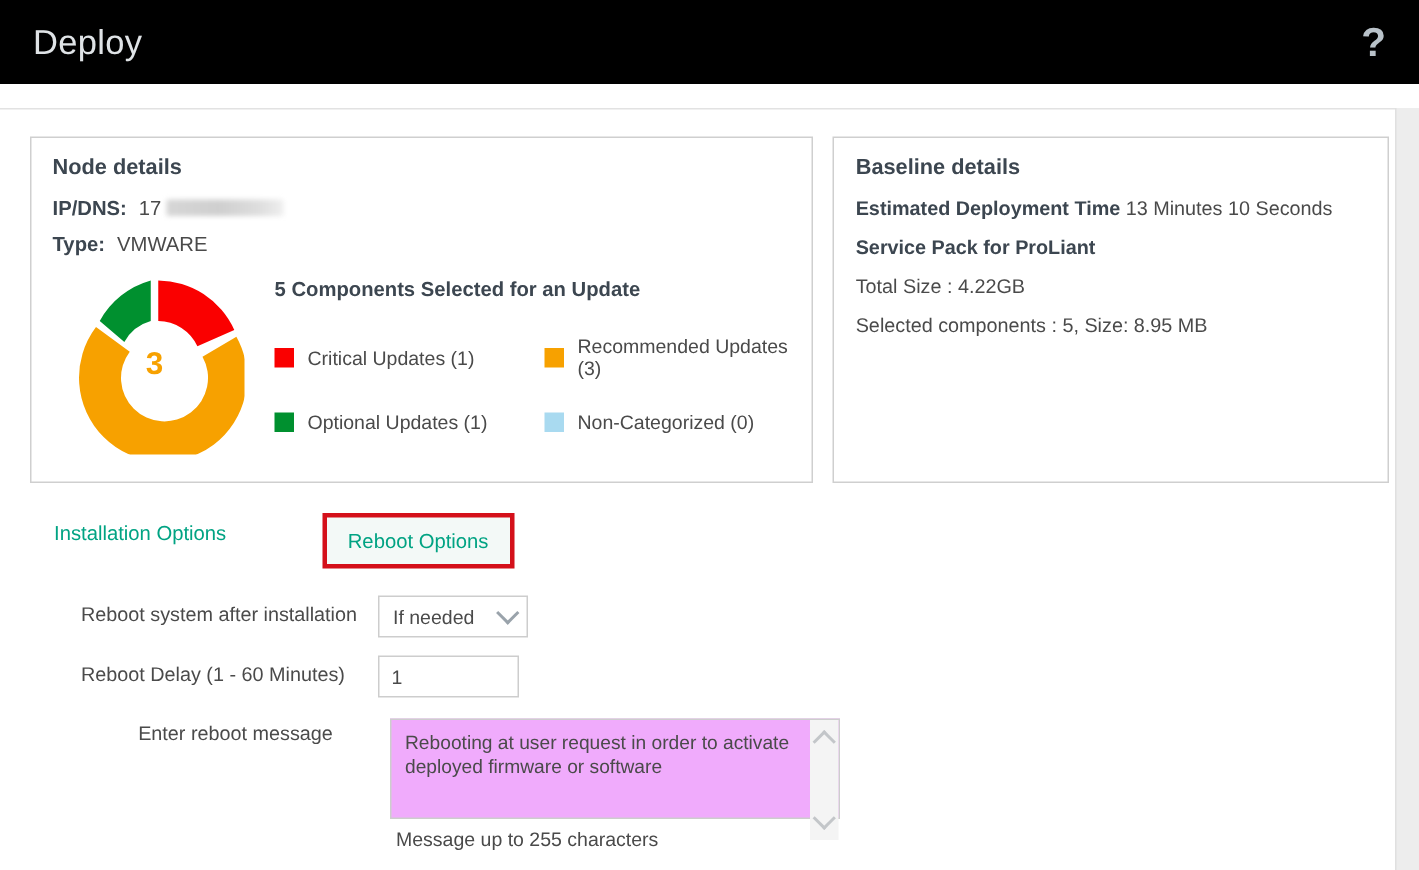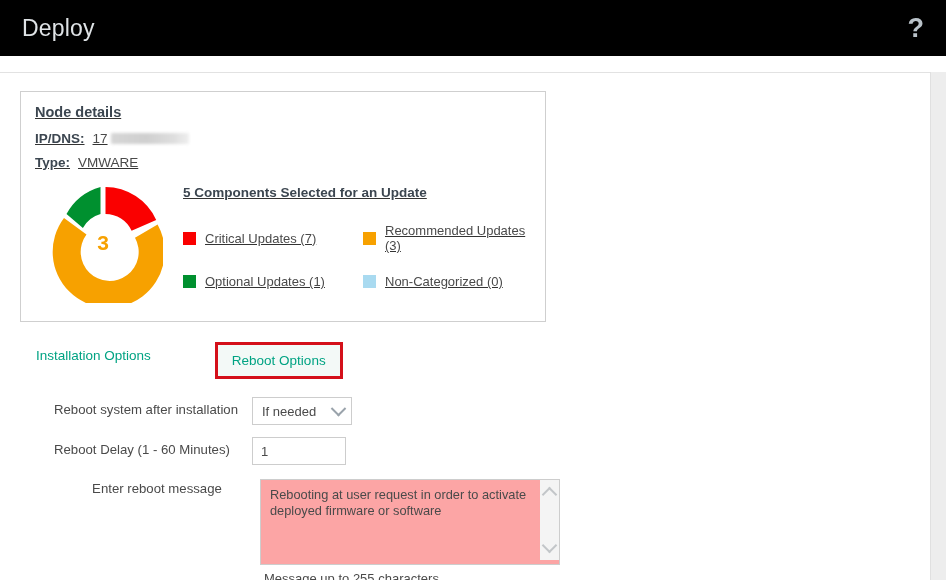--- a/index.html
+++ b/index.html
@@ -46,21 +46,20 @@
     background: #ffffff;
     border-bottom: 1px solid #e2e2e2;
   }
 
   
   .panels {
     display: flex;
     padding: 18px 20px 0 20px;
     gap: 13px;
     box-sizing: border-box;
-    text-decoration: underline;
   }
   .panel {
     border: 1px solid #cfcfcf;
     background: #fff;
     box-sizing: border-box;
     padding: 12px 14px 10px 14px;
   }
   .panel-node { width: 526px; height: 231px; position: relative; }
   .panel-baseline { width: 373px; height: 231px; }
 
@@ -219,23 +218,23 @@
     padding: 0 8px;
     box-sizing: border-box;
     font-family: "Liberation Sans", sans-serif;
   }
 
   .msg-row { margin-top: 14px; }
   .msg-label { width: 206px; padding-top: 2px; text-align: center; }
   .textarea-wrap { position: relative; width: 300px; }
   .textarea-box {
     width: 300px;
-    height: 86px;
+    height: 67px;
     border: 1px solid #cdcdcd;
-    background: #fca5a5;
+    background: #f0abfc;
     box-sizing: border-box;
     padding: 7px 24px 4px 9px;
     font-size: 12.8px;
     line-height: 16px;
     color: #4a4a4a;
     overflow: hidden;
   }
   .ta-scroll {
     position: absolute;
     top: 1px; right: 1px;
@@ -319,21 +318,21 @@
           <div class="donut-center-label">3</div>
         </div>
       </div>
 
       <div class="legend-area">
         <div class="legend-heading">5 Components Selected for an Update</div>
         <div class="legend-grid">
 
           <div class="legend-item">
             <span class="legend-swatch" style="background:#fa0000"></span>
-            <span>Critical Updates (7)</span>
+            <span>Critical Updates (1)</span>
           </div>
 
           <div class="legend-item">
             <span class="legend-swatch" style="background:#f7a100"></span>
             <span>Recommended Updates (3)</span>
           </div>
 
           <div class="legend-item">
             <span class="legend-swatch" style="background:#00902f"></span>
             <span>Optional Updates (1)</span>
@@ -342,20 +341,30 @@
           <div class="legend-item">
             <span class="legend-swatch" style="background:#a9daf0"></span>
             <span>Non-Categorized (0)</span>
           </div>
 
         </div>
       </div>
     </div>
   </div>
 
+  <div class="panel panel-baseline">
+    <div class="panel-title">Baseline details</div>
+    <div class="baseline-line bold">
+      <span>Estimated Deployment Time</span>
+      <span class="normal">13 Minutes 10 Seconds</span>
+    </div>
+    <div class="baseline-line bold">Service Pack for ProLiant</div>
+    <div class="baseline-line">Total Size : 4.22GB</div>
+    <div class="baseline-line">Selected components : 5, Size: 8.95 MB</div>
+  </div>
 
 </div>
 
 <div class="tabs">
   <div class="tab">Installation Options</div>
   <div class="tab-highlight">
     <div class="tab">Reboot Options</div>
   </div>
 </div>
 

